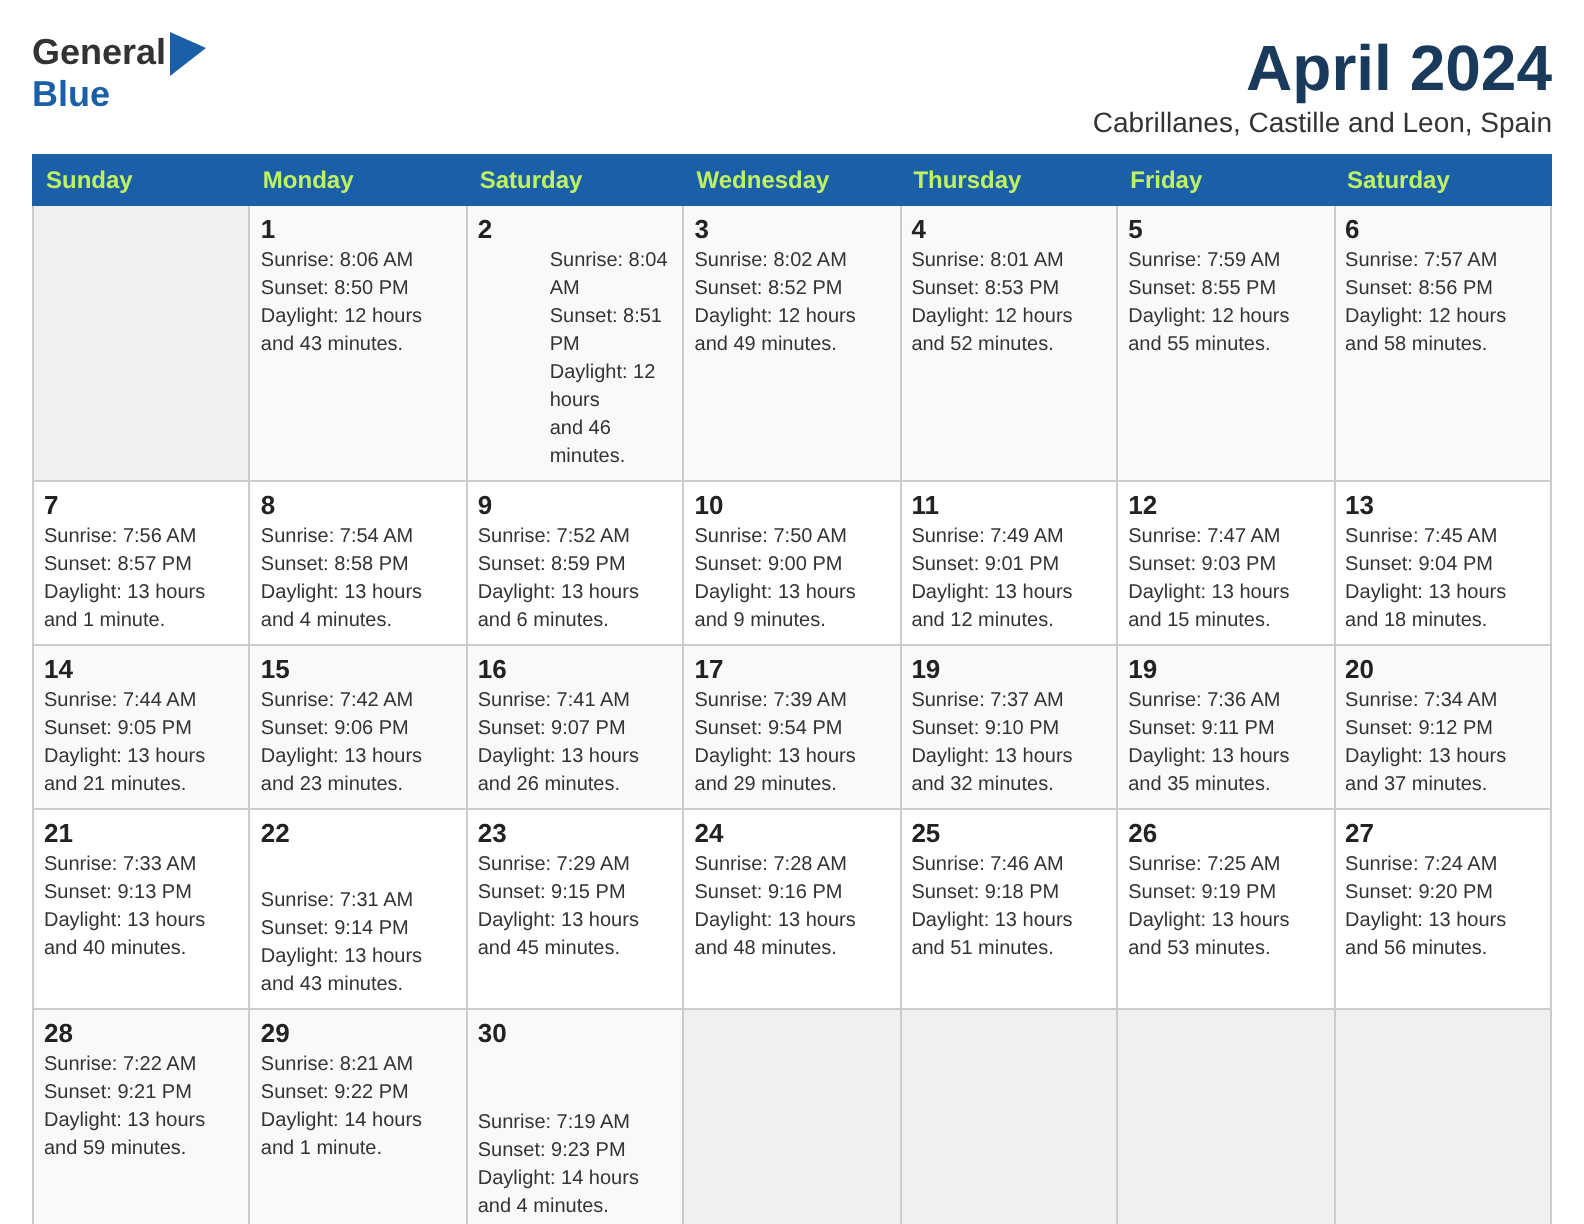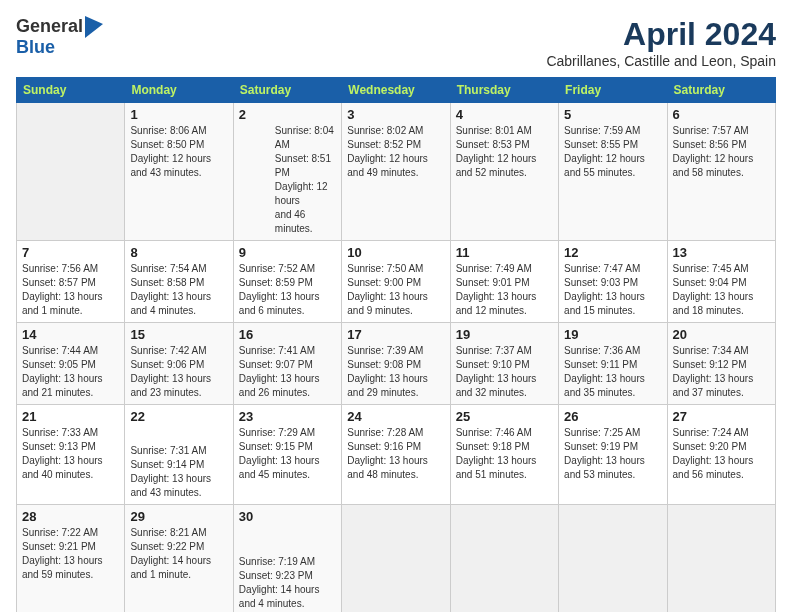--- a/index.html
+++ b/index.html
@@ -239,21 +239,21 @@
         <td>
           <span class="day-number">16</span>
           <div class="day-info" style="white-space: pre-line;">Sunrise: 7:41 AM
 Sunset: 9:07 PM
 Daylight: 13 hours
 and 26 minutes.</div>
         </td>
         <td>
           <span class="day-number">17</span>
           <div class="day-info" style="white-space: pre-line;">Sunrise: 7:39 AM
-Sunset: 9:08 PM
+Sunset: 9:54 PM
 Daylight: 13 hours
 and 29 minutes.</div>
         </td>
         <td>
           <span class="day-number">19</span>
           <div class="day-info" style="white-space: pre-line;">Sunrise: 7:37 AM
 Sunset: 9:10 PM
 Daylight: 13 hours
 and 32 minutes.</div>
         </td>

